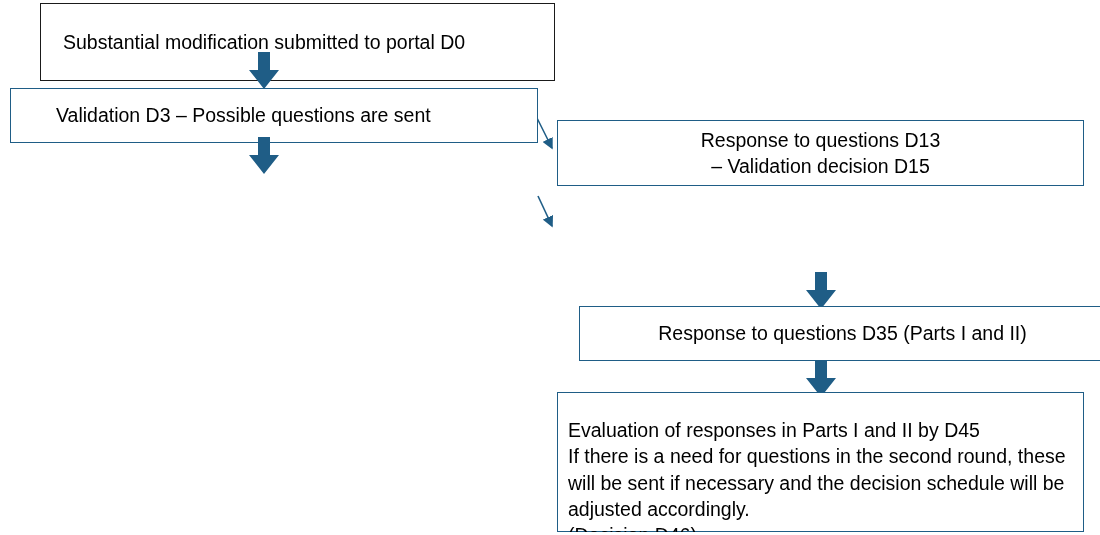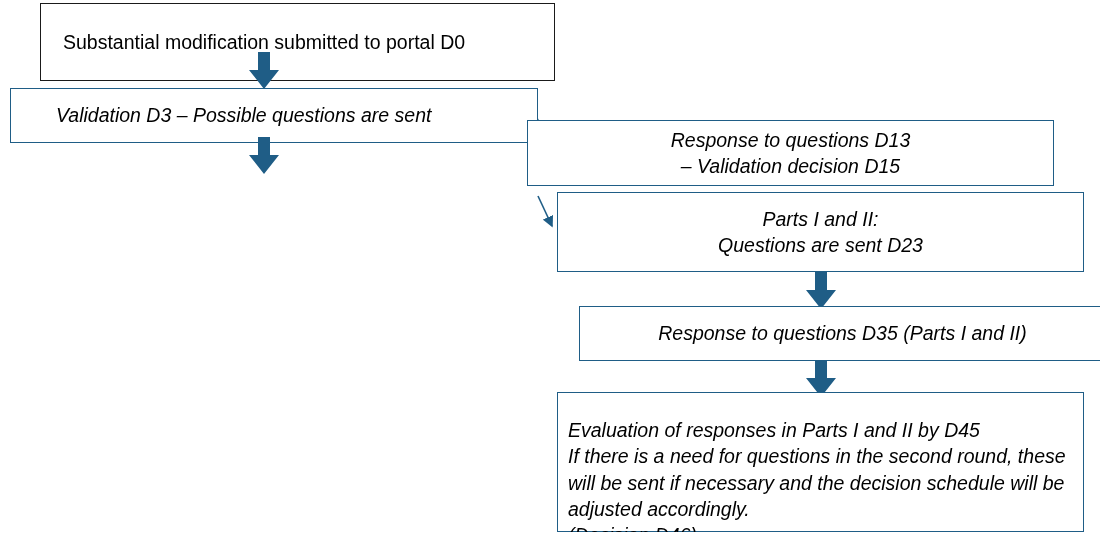--- a/index.html
+++ b/index.html
@@ -30,21 +30,20 @@
     line-height: 1.35;
     color: #000000;
     white-space: pre-line;
     padding: 4px 8px;
   }
   .box.dark-border {
     border: 1.5px solid #1a1a1a;
   }
   .box.blue-border {
     border: 1.5px solid #1f5d86;
-    font-style: italic;
   }
   .box.left-align {
     text-align: left;
     justify-content: flex-start;
   }
   .arrow {
     position: absolute;
   }
   svg { display: block; }
   .conn {
@@ -83,25 +82,23 @@
 
   <div class="box blue-border left-align" style="left:10px; top:88px; width:528px; height:55px; padding-left:45px;">Validation D3 – Possible questions are sent</div>
 
   <div class="arrow" style="left:248px; top:137px; width:32px; height:38px;">
     <svg width="32" height="38" viewBox="0 0 32 38">
       <polygon points="10,0 22,0 22,18 31,18 16,37 1,18 10,18" fill="#1f5d86"></polygon>
     </svg>
   </div>
 
 
-  <div class="box blue-border" style="left:527px; top:120px; width:527px; height:66px;">Response to questions D13
+  <div class="box blue-border" style="left:557px; top:120px; width:527px; height:66px;">Response to questions D13
 – Validation decision D15</div>
 
-  <div class="box blue-border" style="left:557px; top:192px; width:527px; height:80px;">Parts I and II:
-Questions are sent D23</div>
 
   <div class="arrow" style="left:805px; top:272px; width:32px; height:38px;">
     <svg width="32" height="38" viewBox="0 0 32 38">
       <polygon points="10,0 22,0 22,18 31,18 16,37 1,18 10,18" fill="#1f5d86"></polygon>
     </svg>
   </div>
 
   <div class="box blue-border" style="left:579px; top:306px; width:527px; height:55px;">Response to questions D35 (Parts I and II)</div>
 
   <div class="arrow" style="left:805px; top:360px; width:32px; height:38px;">

